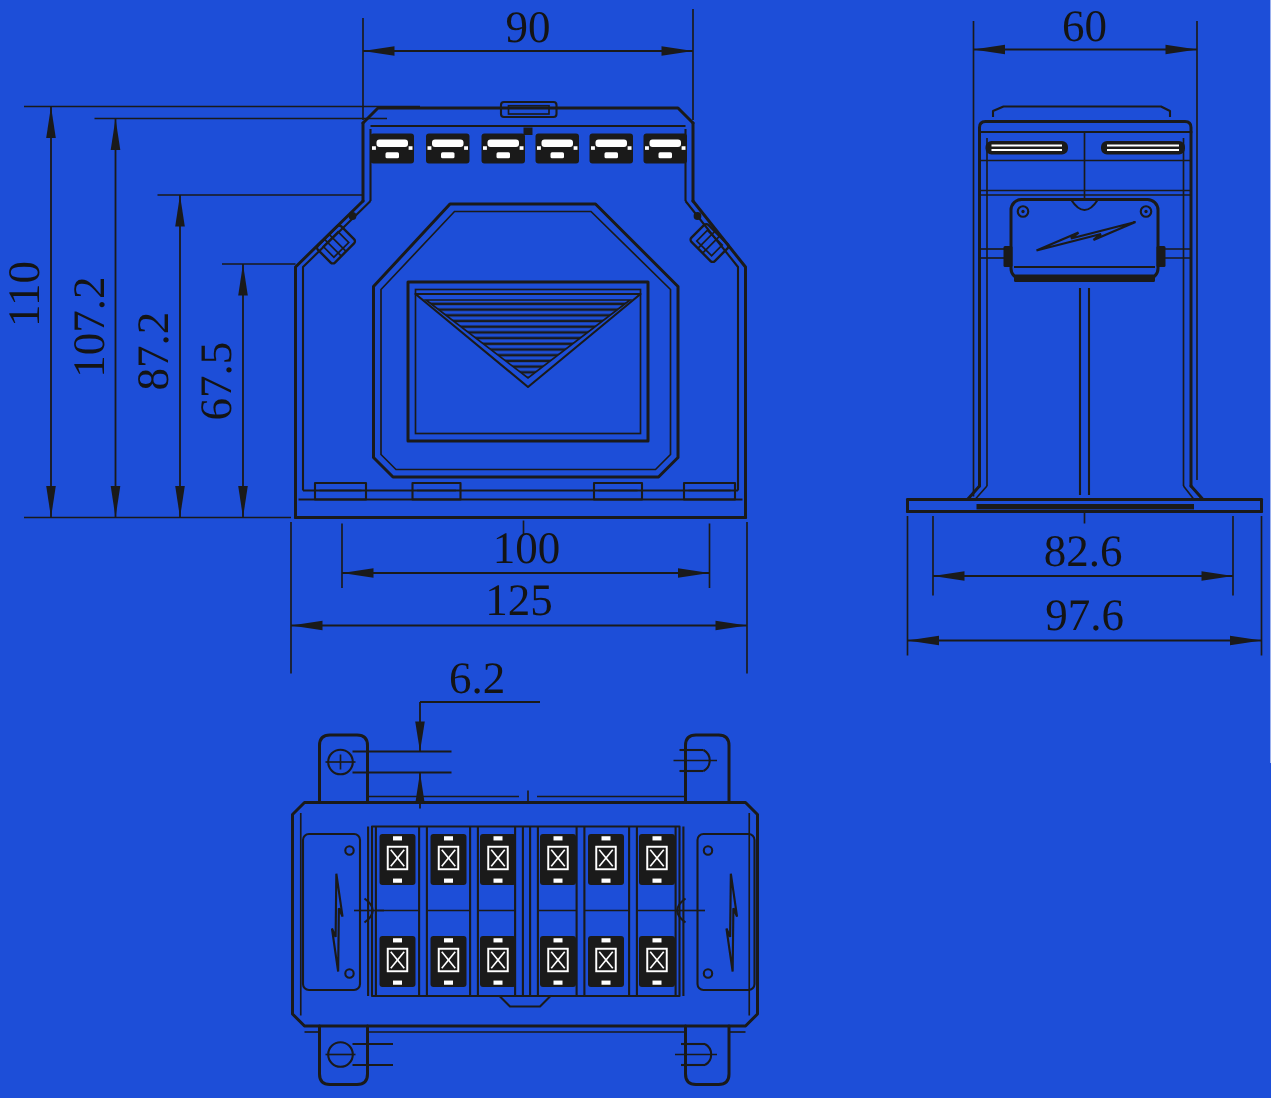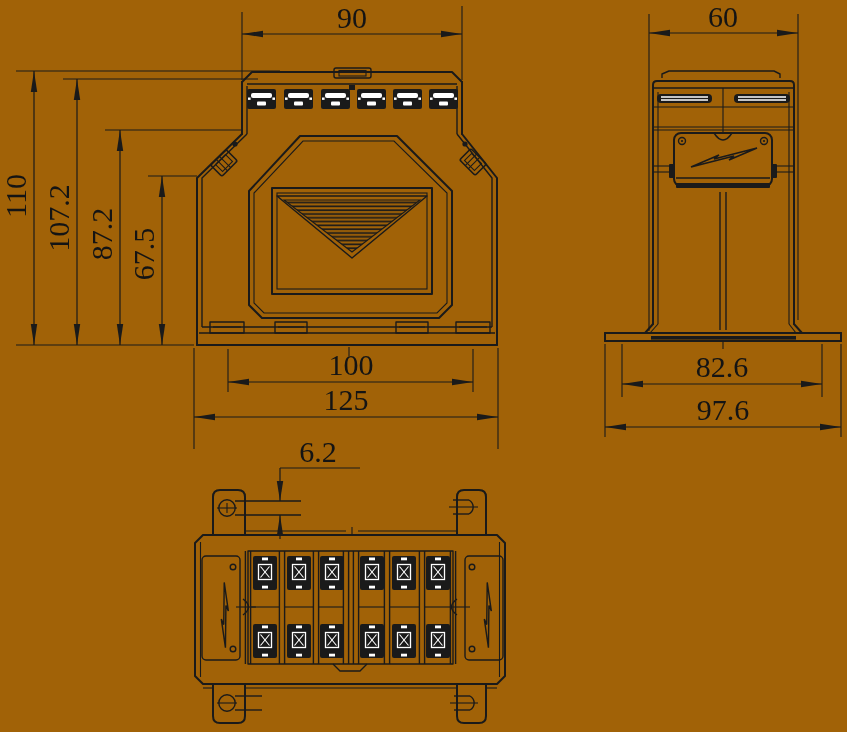--- a/index.html
+++ b/index.html
@@ -1,16 +1,16 @@
 <!DOCTYPE html>
 <html><head>
 <meta charset="utf-8">
 <style>
   html,body{margin:0;padding:0;background:#ffffff;}
-  .sheet{position:relative;width:847px;height:732px;background:#a16207;overflow:hidden;
+  .sheet{position:relative;width:847px;height:732px;background:#1d4ed8;overflow:hidden;
          font-family:"Liberation Sans",sans-serif;}
   svg{display:block}
   .o{stroke:#1a1a1a;stroke-width:2;fill:none;stroke-linejoin:round;stroke-linecap:round;}
   .m{stroke:#1a1a1a;stroke-width:1.4;fill:none;stroke-linejoin:round;}
   .t{stroke:#1a1a1a;stroke-width:1.1;fill:none;}
   .d{stroke:#1a1a1a;stroke-width:1.2;fill:none;}
   .f{fill:#1a1a1a;stroke:none;}
   .w{stroke:#ffffff;stroke-width:1.3;fill:none;}
   .dim-label{font-family:"Liberation Serif","DejaVu Serif",serif;font-size:30px;fill:#141414;}
 </style>

